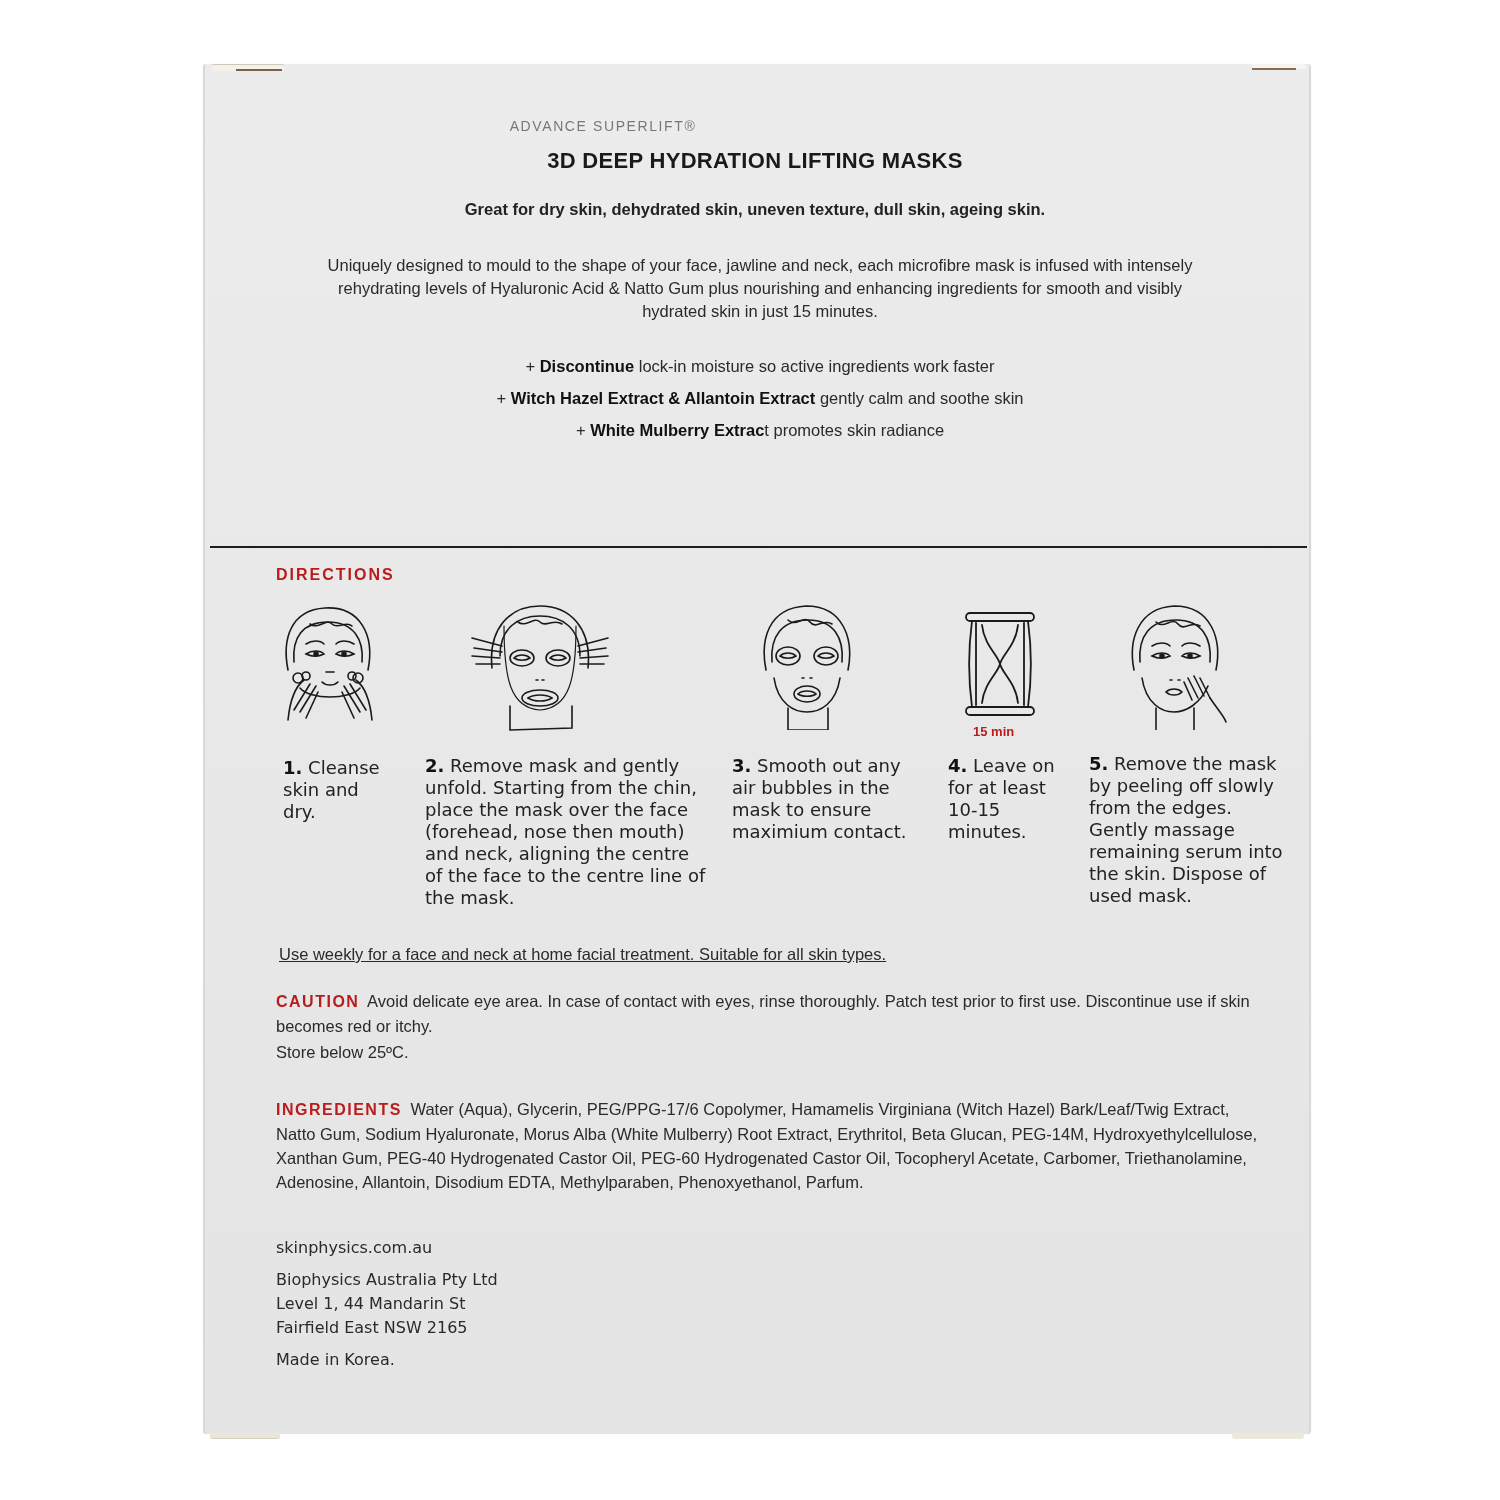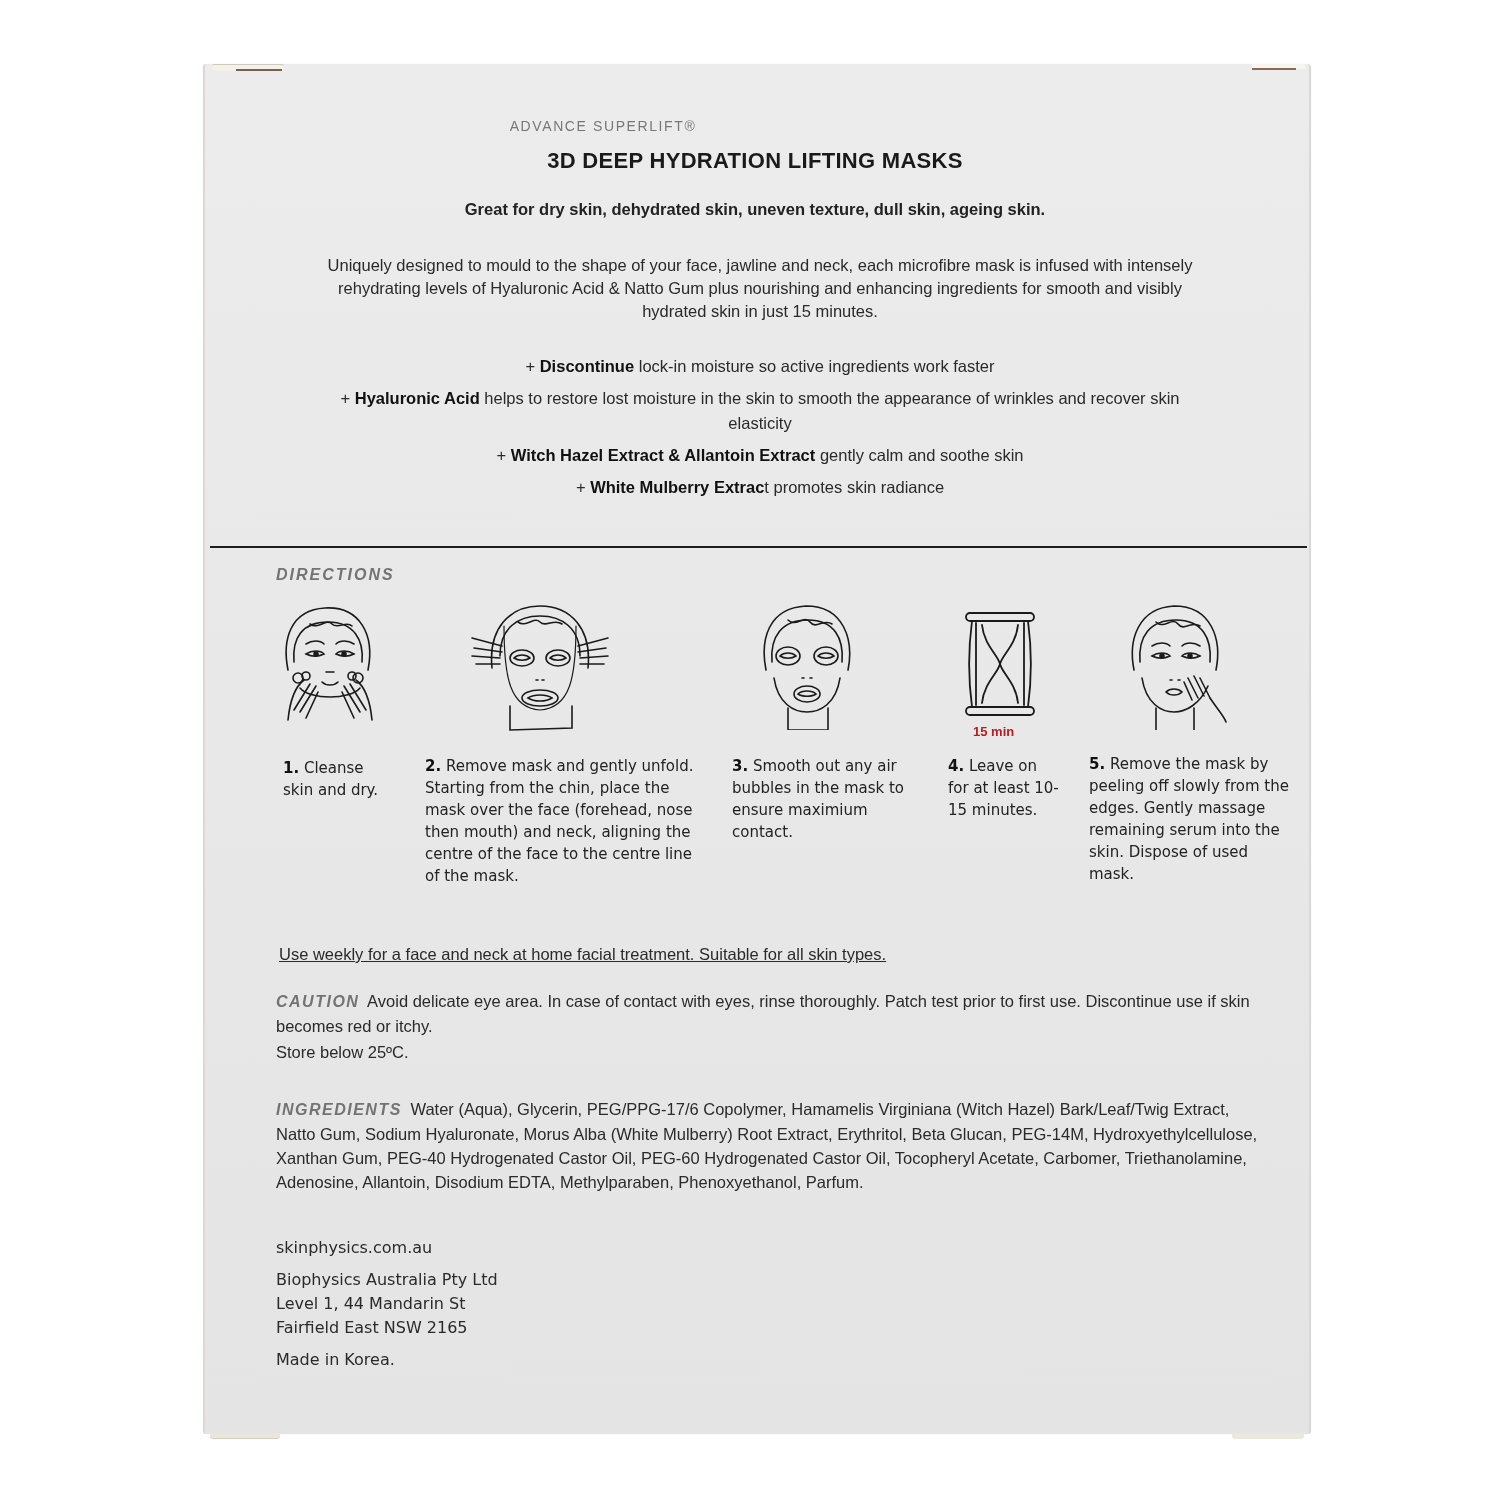--- a/index.html
+++ b/index.html
@@ -54,34 +54,34 @@
       font-size: 16.5px; color: #2a2a2a;
     }
     .benefit { line-height: 25px; margin-bottom: 7px; }
     .benefit b { color: #111; }
 
     .divider {
       position: absolute; left: 210px; top: 546px; width: 1097px; height: 2px; background: #1e1e1e;
     }
 
     .sec-heading {
-      font-weight: bold; letter-spacing: 2px; color: #737373; font-style: italic;
+      font-weight: bold; letter-spacing: 2px; color: #b91c1c;
     }
     .directions-heading {
       position: absolute; left: 276px; top: 566px; font-size: 16px;
     }
 
     .illus { position: absolute; }
     .illus svg { display: block; }
     .timer-label {
       position: absolute; left: 973px; top: 724px; font-size: 13px; font-weight: bold; color: #b91c1c;
     }
 
     .step {
-      position: absolute; font-family: "DejaVu Sans", sans-serif; font-size: 15px; line-height: 22px; color: #222;
+      position: absolute; font-family: "DejaVu Sans", sans-serif; font-size: 18px; line-height: 22px; color: #222;
     }
     .step .num { font-weight: bold; color: #111; }
 
     .usage {
       position: absolute; left: 279px; top: 945px; font-size: 16.5px; color: #2a2a2a; text-decoration: underline;
     }
     .caution {
       position: absolute; left: 276px; top: 989px; width: 990px; font-size: 16.5px; line-height: 24px; color: #2a2a2a;
     }
     .caution .sec-heading { font-size: 16px; letter-spacing: 1.5px; margin-right: 4px; }
@@ -108,21 +108,20 @@
 <div class="flap-bottom-left"></div>
 <div class="flap-bottom-right"></div>
 
 <div class="eyebrow">ADVANCE SUPERLIFT®</div>
 <div class="title">3D DEEP HYDRATION LIFTING MASKS</div>
 <div class="subtitle">Great for dry skin, dehydrated skin, uneven texture, dull skin, ageing skin.</div>
 <div class="intro">Uniquely designed to mould to the shape of your face, jawline and neck, each microfibre mask is infused with intensely rehydrating levels of Hyaluronic Acid &amp; Natto Gum plus nourishing and enhancing ingredients for smooth and visibly hydrated skin in just 15 minutes.</div>
 
 <div class="benefits">
   <div class="benefit"><span>+ </span><b>Discontinue</b><span> lock-in moisture so active ingredients work faster</span></div>
-  <div class="benefit" style="padding:0 20px;"><span>+ </span><b>Hyaluronic Acid</b><span> helps to restore lost moisture in the skin to smooth the appearance of wrinkles and recover skin elasticity</span></div>
   <div class="benefit"><span>+ </span><b>Witch Hazel Extract &amp; Allantoin Extract</b><span> gently calm and soothe skin</span></div>
   <div class="benefit"><span>+ </span><b>White Mulberry Extrac</b><span>t promotes skin radiance</span></div>
 </div>
 
 <div class="divider"></div>
 
 <div class="directions-heading sec-heading">DIRECTIONS</div>
 
 <div class="illus" style="left:280px; top:600px;">
   <svg width="100" height="130" viewBox="0 0 100 130" fill="none" stroke="#1a1a1a" stroke-width="1.6" stroke-linecap="round">

